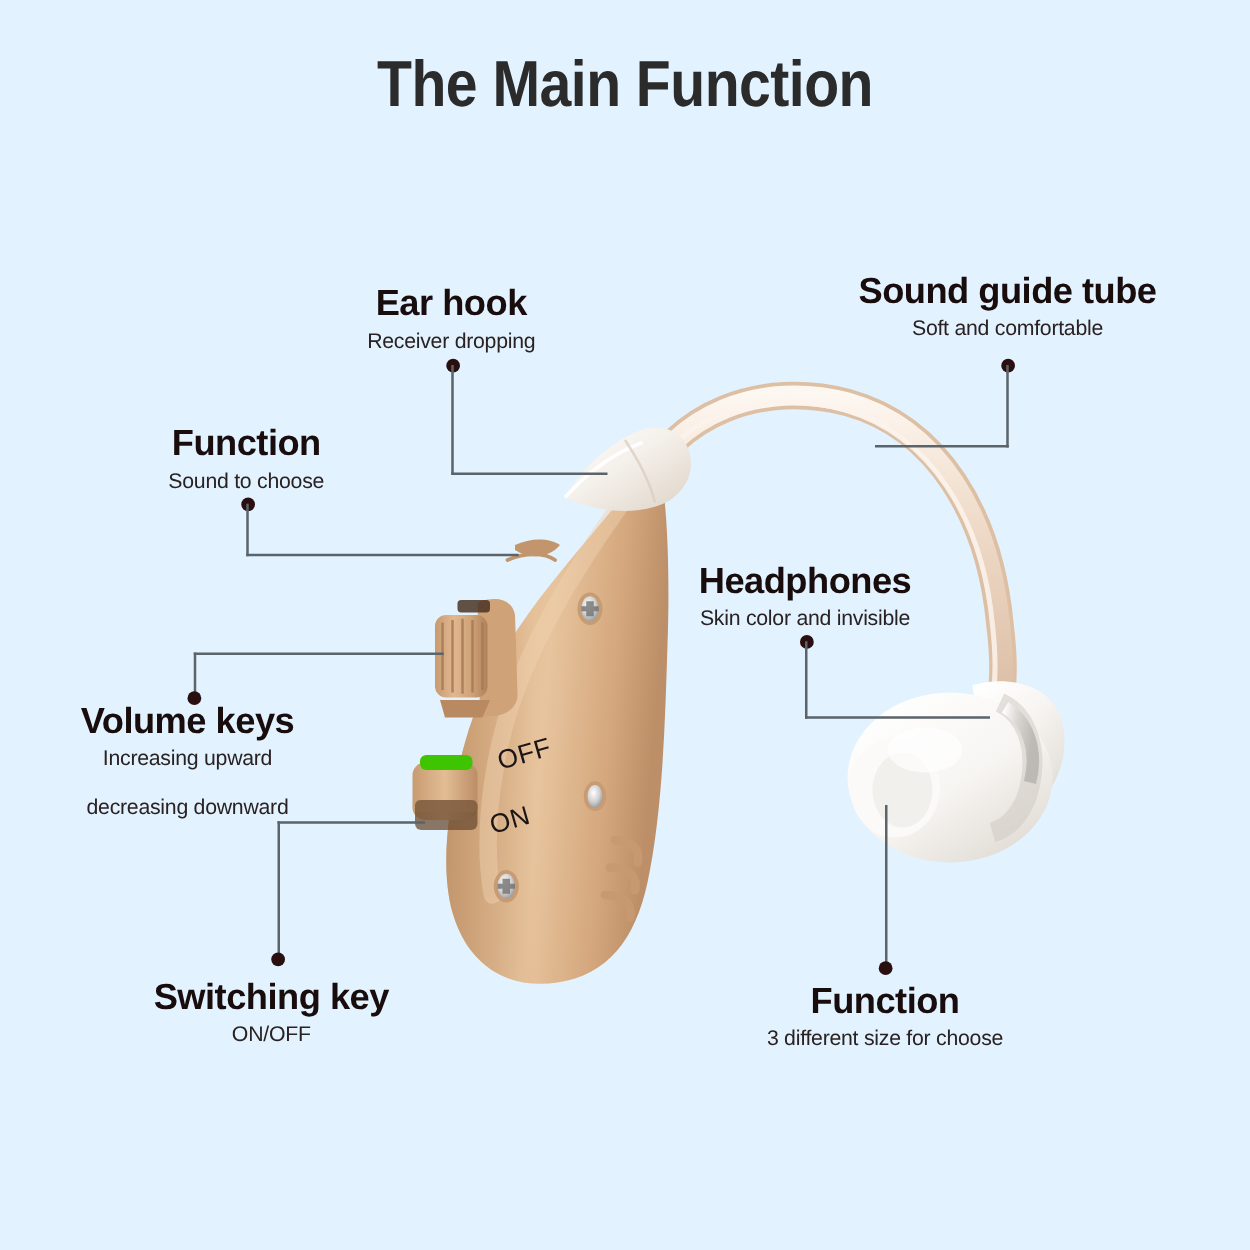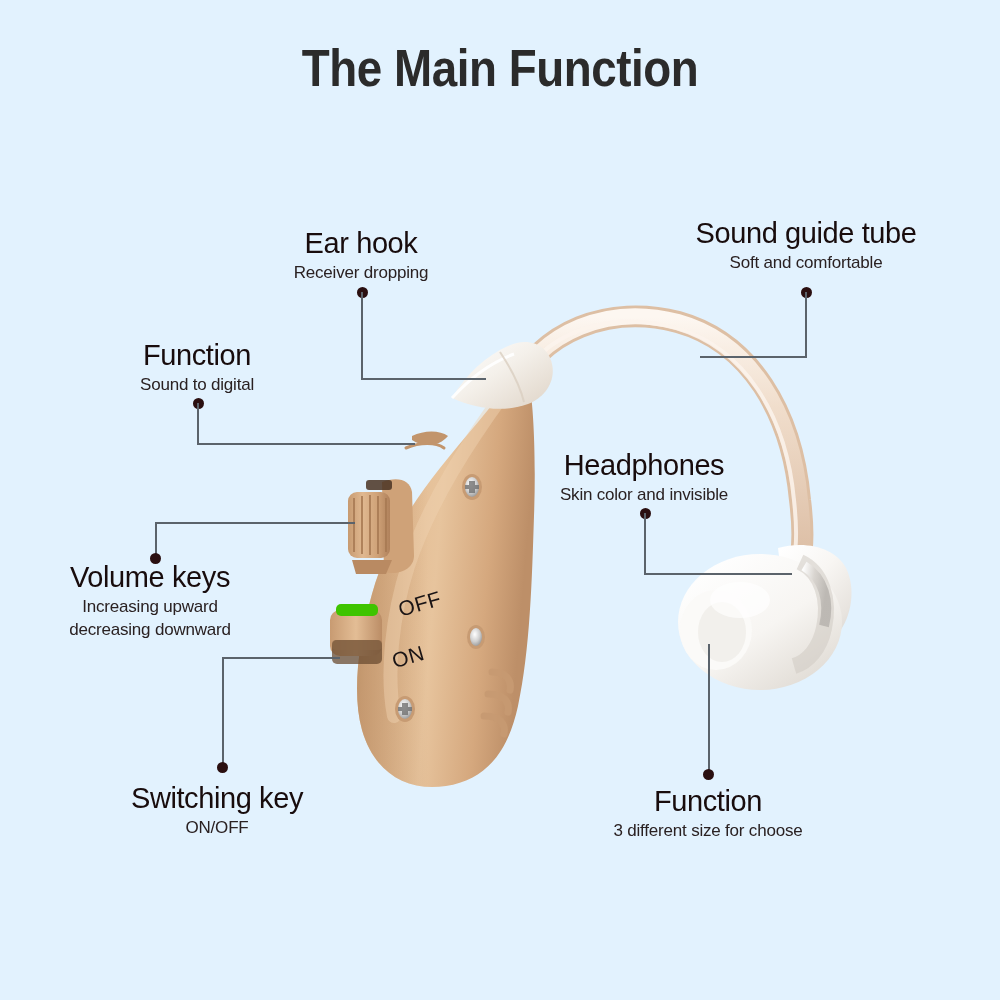--- a/index.html
+++ b/index.html
@@ -16,21 +16,21 @@
     position:absolute;left:0;top:38px;width:1000px;text-align:center;
     font-family:"Liberation Sans Narrow","Liberation Sans",sans-serif;
     font-weight:bold;font-size:52px;letter-spacing:-0.5px;
     color:#2b2b2b;transform:scaleX(0.88);transform-origin:center top;
     white-space:nowrap;
   }
 
   
   .label{position:absolute;color:#1b0f10;white-space:nowrap;}
   .label .head{
-    font-size:29px;font-weight:400;letter-spacing:-0.4px;line-height:1.08;
+    font-size:29px;font-weight:700;letter-spacing:-0.4px;line-height:1.08;
     color:#180c0d;
   }
   .label .sub{
     font-size:17px;font-weight:400;letter-spacing:-0.2px;line-height:1.25;
     color:#2a2122;margin-top:3px;
   }
   .label.c{text-align:center;}
 
   
   .ln{position:absolute;background:#5b636b;}
@@ -240,32 +240,32 @@
     <div class="sub">Receiver dropping</div>
   </div>
 
   <div class="label c" style="left:656px;top:218px;width:300px;">
     <div class="head">Sound guide tube</div>
     <div class="sub">Soft and comfortable</div>
   </div>
 
   <div class="label c" style="left:72px;top:340px;width:250px;">
     <div class="head">Function</div>
-    <div class="sub">Sound to digital</div>
+    <div class="sub">Sound to choose</div>
   </div>
 
   <div class="label c" style="left:524px;top:450px;width:240px;">
     <div class="head">Headphones</div>
     <div class="sub">Skin color and invisible</div>
   </div>
 
   <div class="label c" style="left:30px;top:562px;width:240px;">
     <div class="head">Volume keys</div>
     <div class="sub">Increasing upward</div>
-    <div class="sub" style="margin-top:1px;">decreasing downward</div>
+    <div class="sub" style="margin-top:17px;">decreasing downward</div>
   </div>
 
   <div class="label c" style="left:97px;top:783px;width:240px;text-align:center;">
     <div class="head">Switching key</div>
     <div class="sub">ON/OFF</div>
   </div>
 
   <div class="label c" style="left:583px;top:786px;width:250px;">
     <div class="head">Function</div>
     <div class="sub">3 different size for choose</div>

